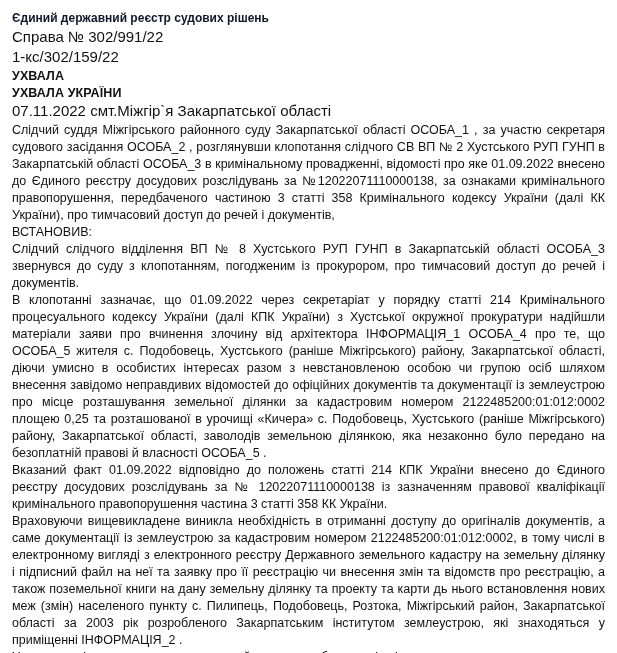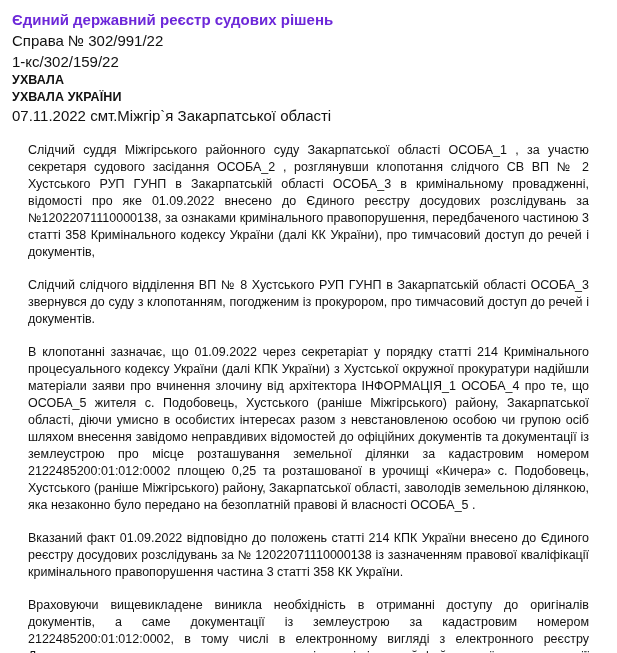--- a/index.html
+++ b/index.html
@@ -16,44 +16,44 @@
     color: #1a1a1a;
   }
   .page {
     width: 617px;
     height: 653px;
     box-sizing: border-box;
     padding: 10px 12px 0 12px;
     background: #ffffff;
   }
   .doc-title {
-    font-size: 15px;
+    font-size: 12px;
     font-weight: bold;
     line-height: 1.35;
     margin: 0 0 1px 0;
-    color: #6d28d9;
+    color: #0f172a;
   }
   .meta-line {
     font-size: 15px;
     line-height: 1.35;
     margin: 0;
     color: #111111;
   }
   .heading-line {
     font-size: 12.5px;
     font-weight: bold;
     line-height: 1.35;
     margin: 0;
     color: #111111;
     letter-spacing: 0.1px;
   }
   .para {
     font-size: 12.5px;
     line-height: 1.36;
-    margin: 16px;
+    margin: 0;
     text-align: justify;
     color: #111111;
   }
   .block {
     margin: 0;
   }
 </style>
 </head>
 <body>
 
@@ -66,20 +66,21 @@
   <div class="meta-line">1-кс/302/159/22</div>
 
   <div class="heading-line">УХВАЛА</div>
 
   <div class="heading-line">УХВАЛА УКРАЇНИ</div>
 
   <div class="meta-line">07.11.2022 смт.Міжгір`я Закарпатської області</div>
 
   <div class="block">
     <p class="para">Слідчий суддя Міжгірського районного суду Закарпатської області ОСОБА_1 , за участю секретаря судового засідання ОСОБА_2 ,  розглянувши клопотання слідчого СВ ВП № 2 Хустського РУП ГУНП в Закарпатській області ОСОБА_3 в кримінальному провадженні, відомості про яке 01.09.2022 внесено до Єдиного реєстру досудових розслідувань за №12022071110000138, за ознаками кримінального правопорушення, передбаченого частиною 3 статті 358 Кримінального кодексу України (далі КК України), про тимчасовий доступ до речей і документів,</p>
+    <p class="para">ВСТАНОВИВ:</p>
     <p class="para">Слідчий слідчого відділення ВП № 8 Хустського РУП ГУНП в Закарпатській області ОСОБА_3 звернувся до суду з клопотанням, погодженим із прокурором, про тимчасовий доступ до речей і документів.</p>
     <p class="para">В клопотанні зазначає, що 01.09.2022 через секретаріат у порядку статті 214 Кримінального процесуального кодексу України (далі КПК України) з Хустської окружної прокуратури надійшли матеріали заяви про вчинення злочину від архітектора ІНФОРМАЦІЯ_1 ОСОБА_4 про те, що ОСОБА_5 жителя с. Подобовець, Хустського (раніше Міжгірського) району, Закарпатської області, діючи умисно в особистих інтересах разом з невстановленою особою чи групою осіб шляхом внесення завідомо неправдивих відомостей до офіційних документів та документації із землеустрою про місце розташування земельної ділянки за кадастровим номером 2122485200:01:012:0002 площею 0,25 та розташованої в урочищі «Кичера» с. Подобовець, Хустського (раніше Міжгірського) району, Закарпатської області, заволодів земельною ділянкою, яка незаконно було передано на безоплатній правові й власності ОСОБА_5 .</p>
     <p class="para">Вказаний факт 01.09.2022 відповідно до положень статті 214 КПК України внесено до Єдиного реєстру досудових розслідувань за № 12022071110000138 із зазначенням правової кваліфікації кримінального правопорушення частина 3 статті 358 КК України.</p>
     <p class="para">Враховуючи вищевикладене виникла необхідність в отриманні доступу до оригіналів документів, а саме документації із землеустрою за кадастровим номером 2122485200:01:012:0002, в тому числі в електронному вигляді з електронного реєстру Державного земельного кадастру на земельну ділянку і підписний файл на неї та заявку про її реєстрацію чи внесення змін та відомств про реєстрацію, а також поземельної книги на дану земельну ділянку та проекту та карти дь нього встановлення нових меж (змін) населеного пункту с. Пилипець, Подобовець, Розтока, Міжгірський район, Закарпатської області за 2003 рік розробленого Закарпатським інститутом землеустрою, які знаходяться у приміщенні ІНФОРМАЦІЯ_2 .</p>
     <p class="para">У клопотанні висловлено прохання про його розгляд без участі слідчого, прокурора, а також</p>
   </div>
 
 </div>
 
 </body></html>

